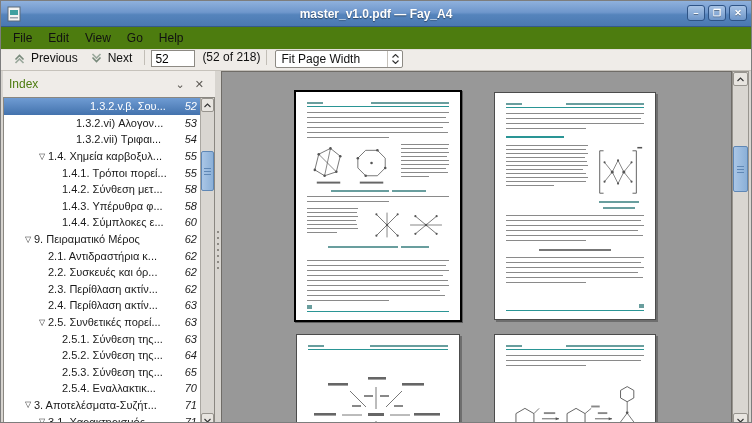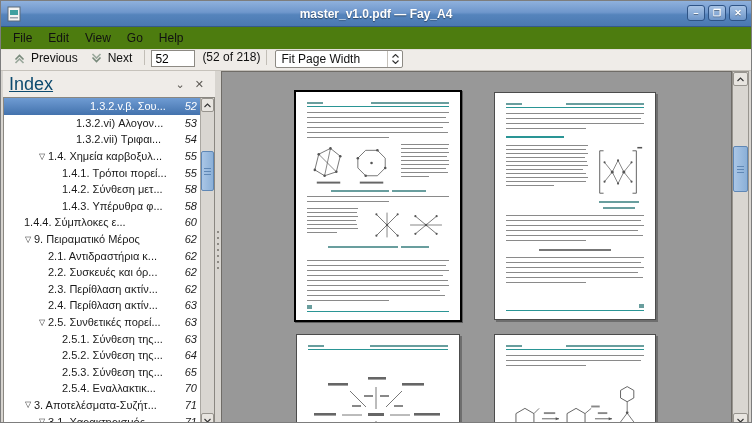--- a/index.html
+++ b/index.html
@@ -40,21 +40,21 @@
   .combo-label { flex:1; font-size:12px; color:#111; padding-left:5px; white-space:nowrap; }
   .combo-arrows { width:15px; align-self:stretch; border-left:1px solid #c6c2bb;
     display:flex; flex-direction:column; align-items:center; justify-content:center; }
 
   
   .body { display:flex; height:359px; background:#d8d5d0; padding:0 2px 2px 2px; }
 
   
   .sidebar { width:212px; display:flex; flex-direction:column; background:#efece8; }
   .side-head { height:26px; display:flex; align-items:center; padding:0 6px; }
-  .side-head-label { font-size:18px; color:#0c4a6e; flex:1;text-decoration:underline; }
+  .side-head-label { font-size:12px; color:#4d7c0f; flex:1; }
   .side-icon { color:#5d5a55; font-size:11px; padding:0 5px; line-height:1; }
   .tree-wrap { flex:1; position:relative; background:#fff; border:1px solid #8a8781;text-decoration:underline; }
   .toc { position:absolute; left:0; top:0; right:14px; bottom:0; overflow:hidden; }
   .toc-row { height:16.6px; display:flex; align-items:center; font-size:11px;
     color:#1a1a1a; white-space:nowrap; overflow:hidden; }
   .toc-row.sel { background:linear-gradient(#6f9cd3,#4372ad); color:#fff; }
   .toc-exp { display:inline-block; width:12px; font-size:8px; color:#333; text-align:center; flex:none; }
   .toc-row.sel .toc-exp { color:#fff; }
   .toc-label { overflow:hidden; }
   .toc-page { margin-left:auto; font-style:italic; padding-right:3px; color:#222; }
@@ -200,21 +200,21 @@
             <div class="toc-row" style="padding-left: 46px;">
               <span class="toc-exp"></span>
               <span class="toc-label">1.4.2. Σύνθεση μετ...</span>
               <span class="toc-page">58</span>
             </div>
             <div class="toc-row" style="padding-left: 46px;">
               <span class="toc-exp"></span>
               <span class="toc-label">1.4.3. Υπέρυθρα φ...</span>
               <span class="toc-page">58</span>
             </div>
-            <div class="toc-row" style=" gap: 8px;">
+            <div class="toc-row" style="padding-left: 46px;">
               <span class="toc-exp"></span>
               <span class="toc-label">1.4.4. Σύμπλοκες ε...</span>
               <span class="toc-page">60</span>
             </div>
             <div class="toc-row" style="padding-left: 18px;">
               <span class="toc-exp">▽</span>
               <span class="toc-label">9. Πειραματικό Μέρος</span>
               <span class="toc-page">62</span>
             </div>
             <div class="toc-row" style="padding-left: 32px;">

